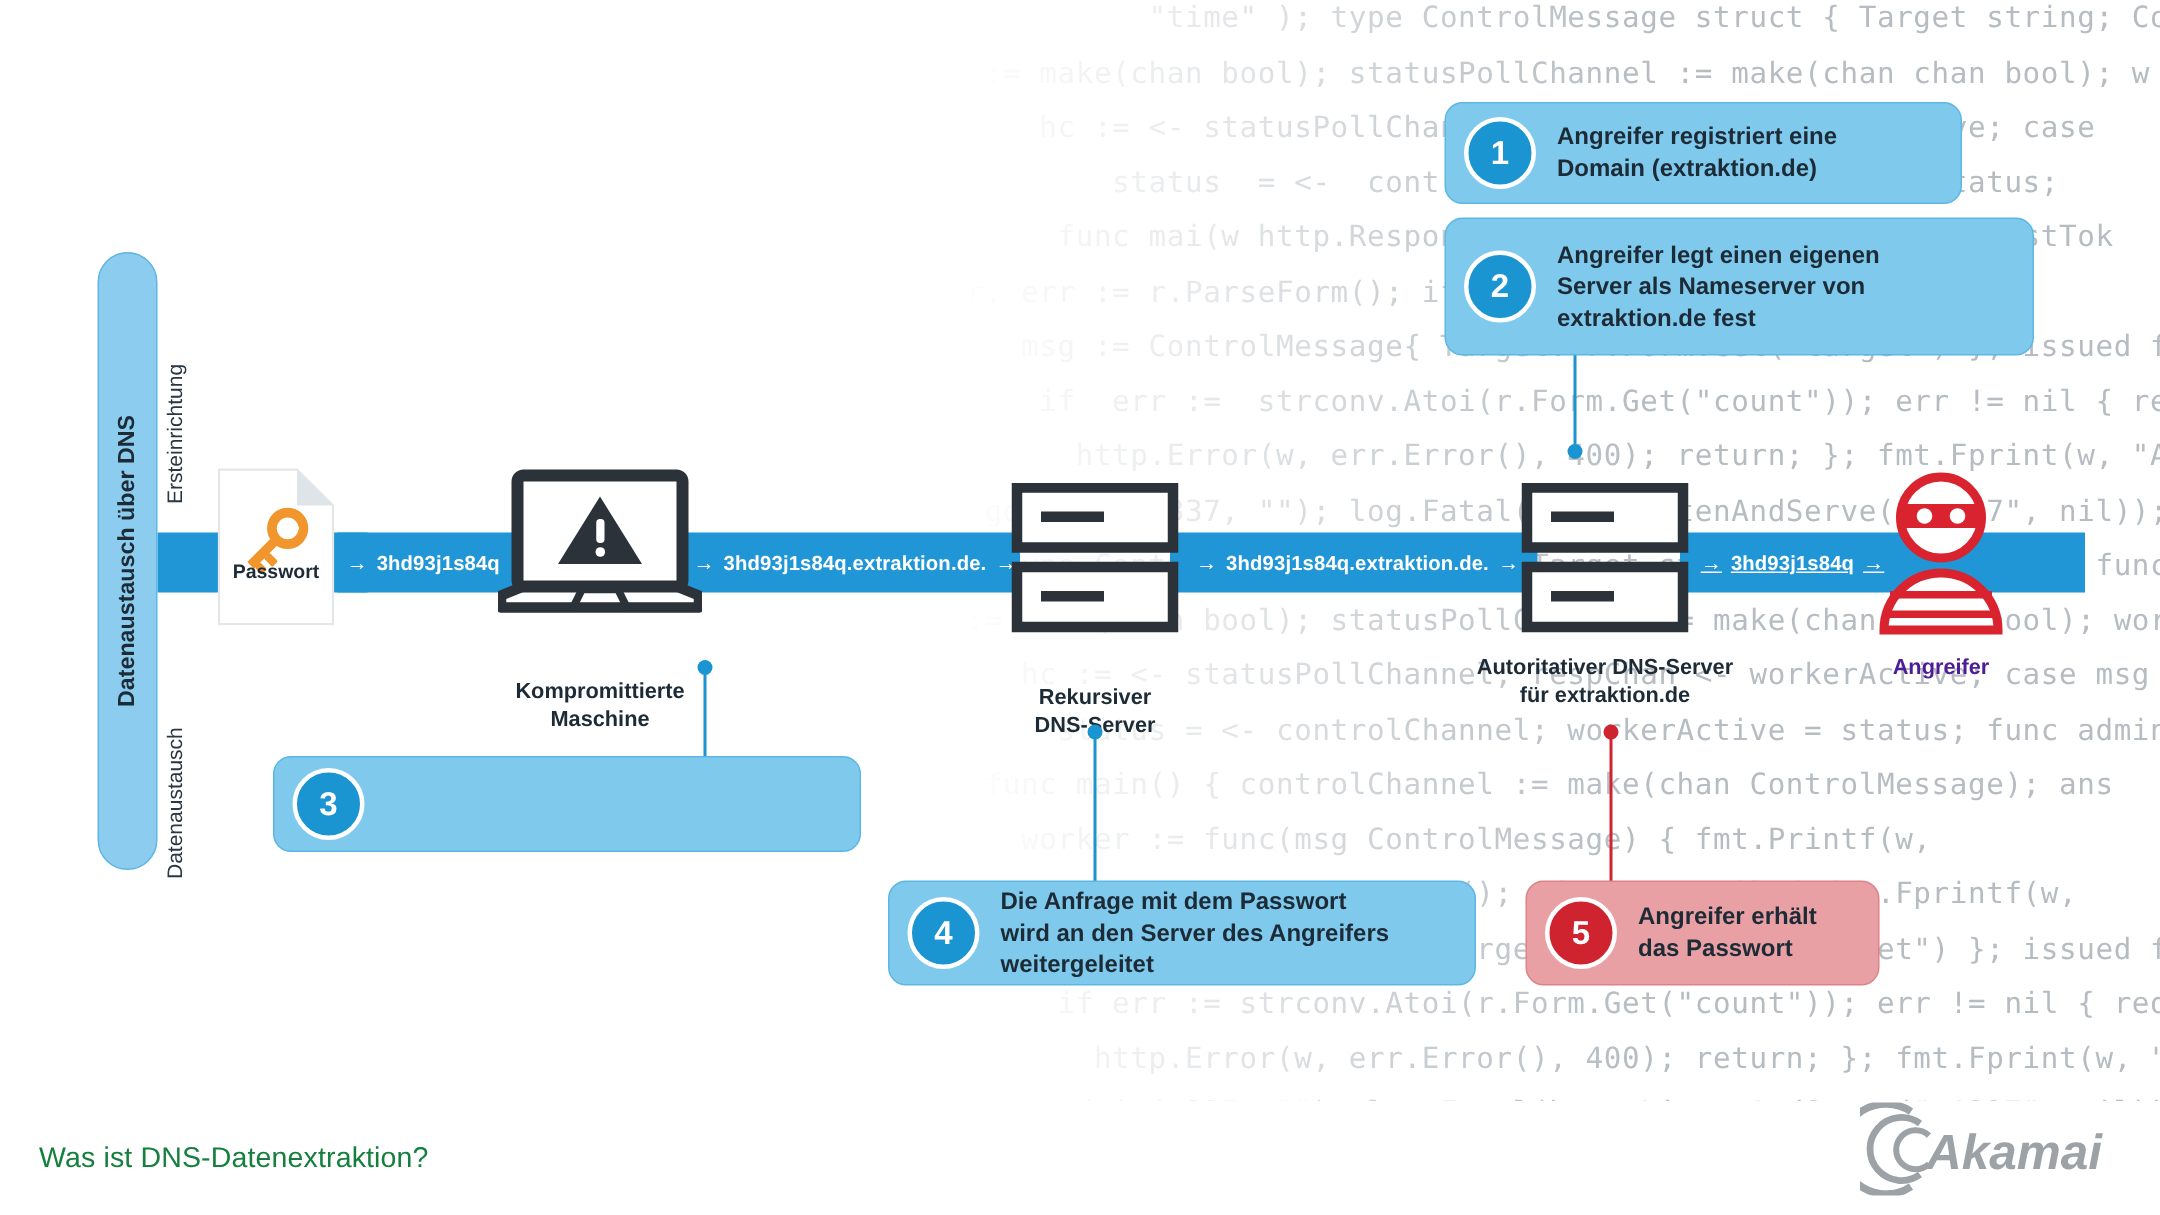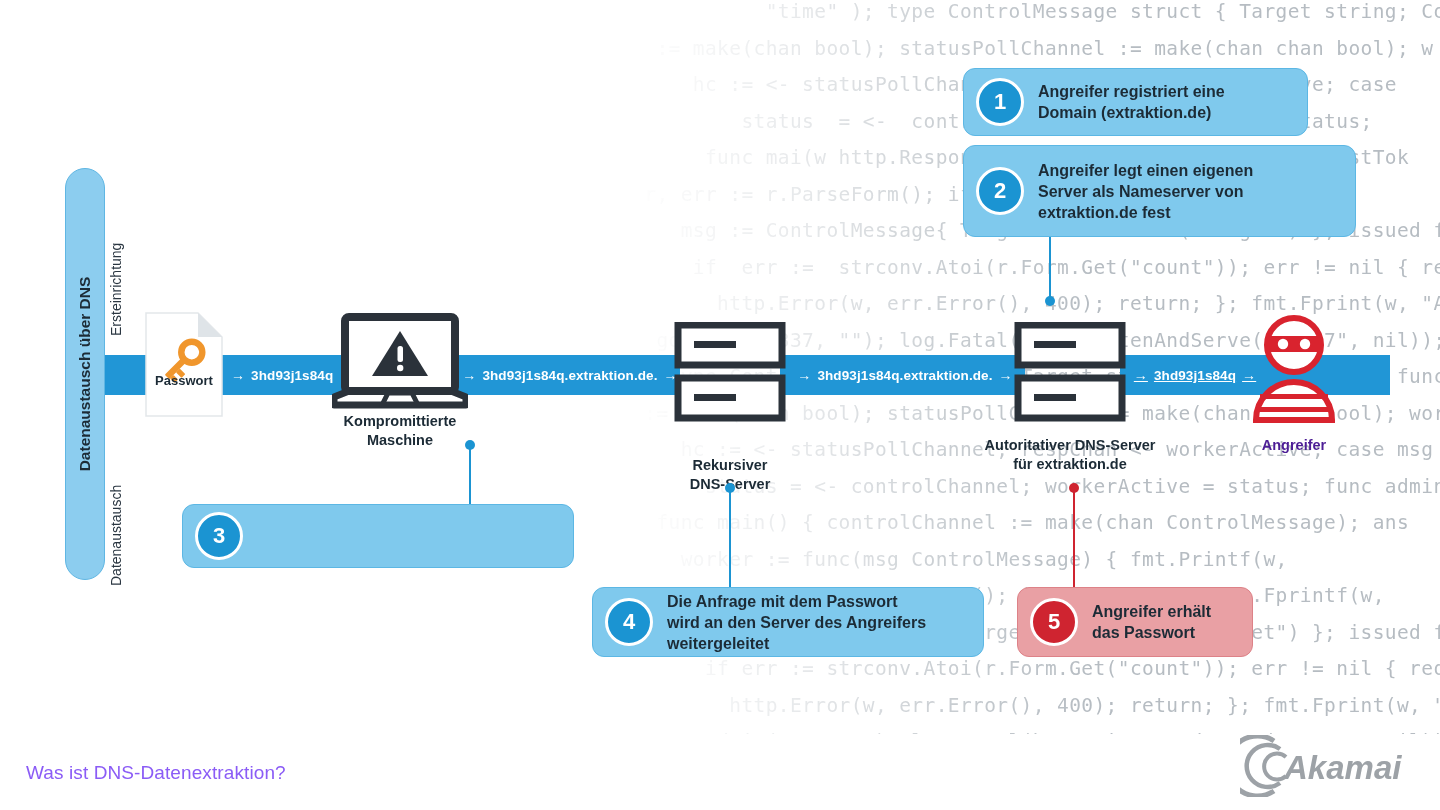--- a/index.html
+++ b/index.html
@@ -183,21 +183,21 @@
     background: #1b94d2;
   }
   .conn-dot.red { background: #cf2430; }
 
   
   #footer-title {
     position: absolute;
     left: 26px;
     top: 762px;
     font-size: 19px;
-    color: #8b5cf6;
+    color: #15803d;
     letter-spacing: 0.1px;
   }
   #akamai-logo {
     position: absolute;
     right: 22px;
     top: 735px;
     width: 178px;
     height: 62px;
   }
 </style>
@@ -254,21 +254,21 @@
   <div class="node" style="left:332px; top:312px; width:136px; height:110px;">
     <svg width="136" height="110" viewBox="0 0 136 110">
       <rect x="13" y="5" width="110" height="74" rx="4" fill="none" stroke="#2b323a" stroke-width="8"></rect>
       <path d="M2 85 L17 79 H119 L134 85 V93 H2 Z" fill="none" stroke="#2b323a" stroke-width="7" stroke-linejoin="round"></path>
       <path d="M50 93 L56 81 H80 L86 93 Z" fill="none" stroke="#2b323a" stroke-width="5" stroke-linejoin="round"></path>
       <path d="M68 19 L96 64 H40 Z" fill="#2b323a"></path>
       <rect x="65.5" y="34" width="5.5" height="16" rx="2.5" fill="#ffffff"></rect>
       <circle cx="68.2" cy="56" r="3.2" fill="#ffffff"></circle>
     </svg>
   </div>
-  <div class="node-caption" style="left:300px; top:412px; width:200px;">Kompromittierte
+  <div class="node-caption" style="left:300px; top:452px; width:200px;">Kompromittierte
 Maschine</div>
 
   <div class="node" style="left:674px; top:322px; width:112px; height:100px;">
     <svg width="112" height="100" viewBox="0 0 112 100">
       <rect x="4" y="3" width="104" height="40" fill="#ffffff" stroke="#2b323a" stroke-width="7"></rect>
       <rect x="20" y="19" width="42" height="7" fill="#2b323a"></rect>
       <rect x="4" y="56" width="104" height="40" fill="#ffffff" stroke="#2b323a" stroke-width="7"></rect>
       <rect x="20" y="72" width="42" height="7" fill="#2b323a"></rect>
     </svg>
   </div>

